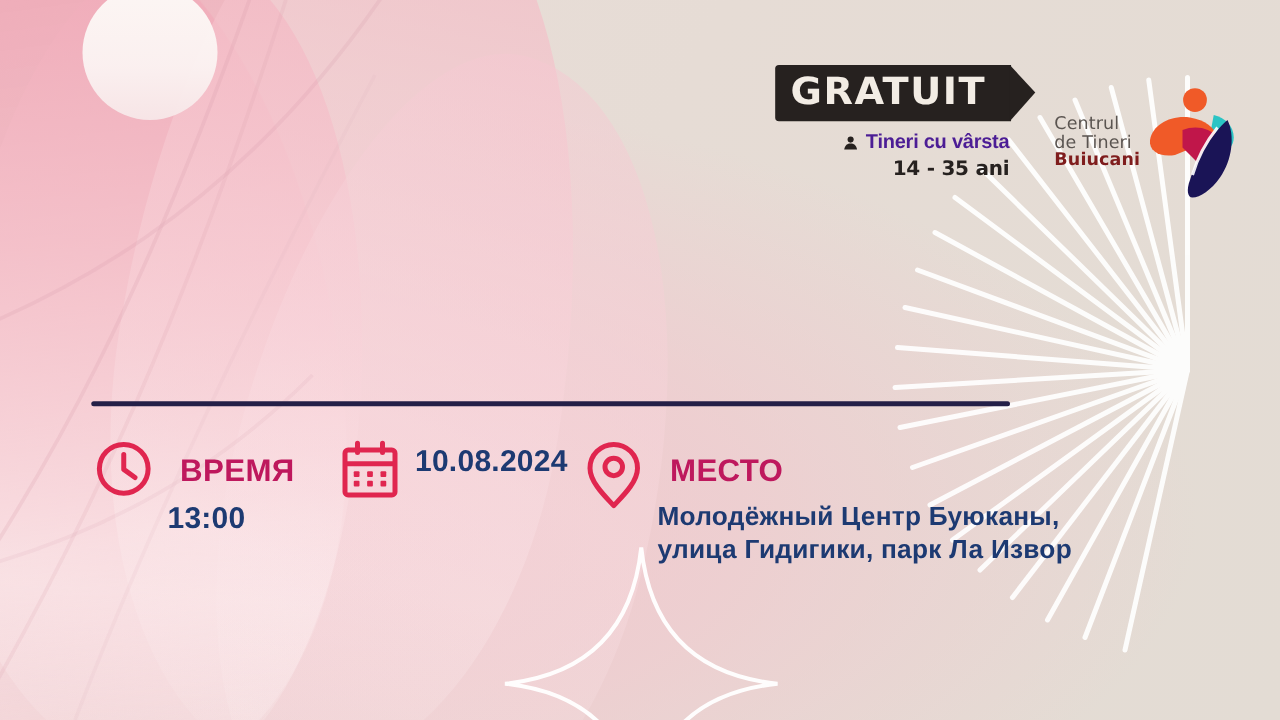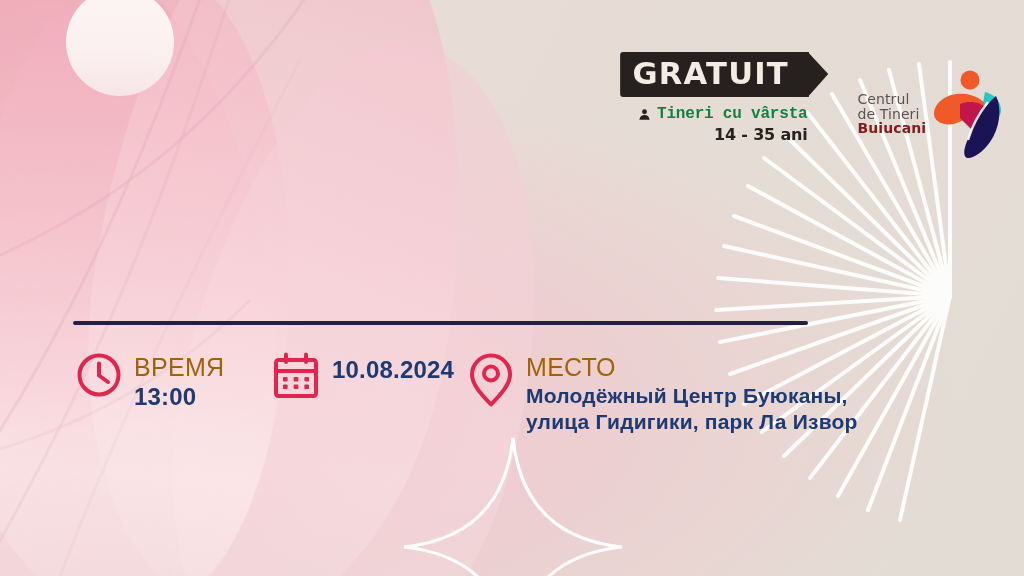--- a/index.html
+++ b/index.html
@@ -112,21 +112,21 @@
     height: 230px;
   }
 
   
   .header-badges {
     position: absolute;
     left: 622px;
     top: 52px;
     display: flex;
     align-items: flex-start;
-    gap: 22px;
+    gap: 8px;
   }
 
   .gratuit-block {
     display: flex;
     flex-direction: column;
     align-items: flex-end;
   }
 
   .gratuit-tag {
     position: relative;
@@ -152,26 +152,26 @@
     border-top: 22px solid transparent;
     border-bottom: 23px solid transparent;
     border-left: 20px solid #26211f;
   }
 
   .age-line {
     display: flex;
     align-items: center;
     gap: 5px;
     margin-top: 8px;
-    color: #15803d;
+    color: #4c1d95;
     font-weight: 700;
     font-size: 16px;
     line-height: 1.15;
     letter-spacing: -0.2px;
-    font-family: Liberation Mono, monospace;
+    font-family: Liberation Sans, sans-serif;
   }
   .age-line-2 {
     color: #26211f;
     font-weight: 700;
     font-size: 16px;
     letter-spacing: -0.2px;
     text-align: right;
     margin-top: 2px;
     font-family: "DejaVu Sans", sans-serif;
   }
@@ -244,26 +244,26 @@
   }
   .info-item {
     display: flex;
     align-items: flex-start;
     gap: 12px;
   }
   .info-item.time   { width: 196px; }
   .info-item.date   { width: 196px; }
   .info-texts { padding-top: 2px; }
   .info-label {
-    color: #a16207;
+    color: #be185d;
     font-size: 25px;
-    font-weight: 400;
+    font-weight: 700;
     letter-spacing: 0.3px;
     line-height: 1.06;
-    margin: 0;
+    margin: 10px;
   }
   .info-value {
     color: #1d3a72;
     font-size: 24px;
     font-weight: 700;
     letter-spacing: 0.2px;
     line-height: 1.18;
     margin: 2px 0 0 0;
     white-space: pre-line;
   }

